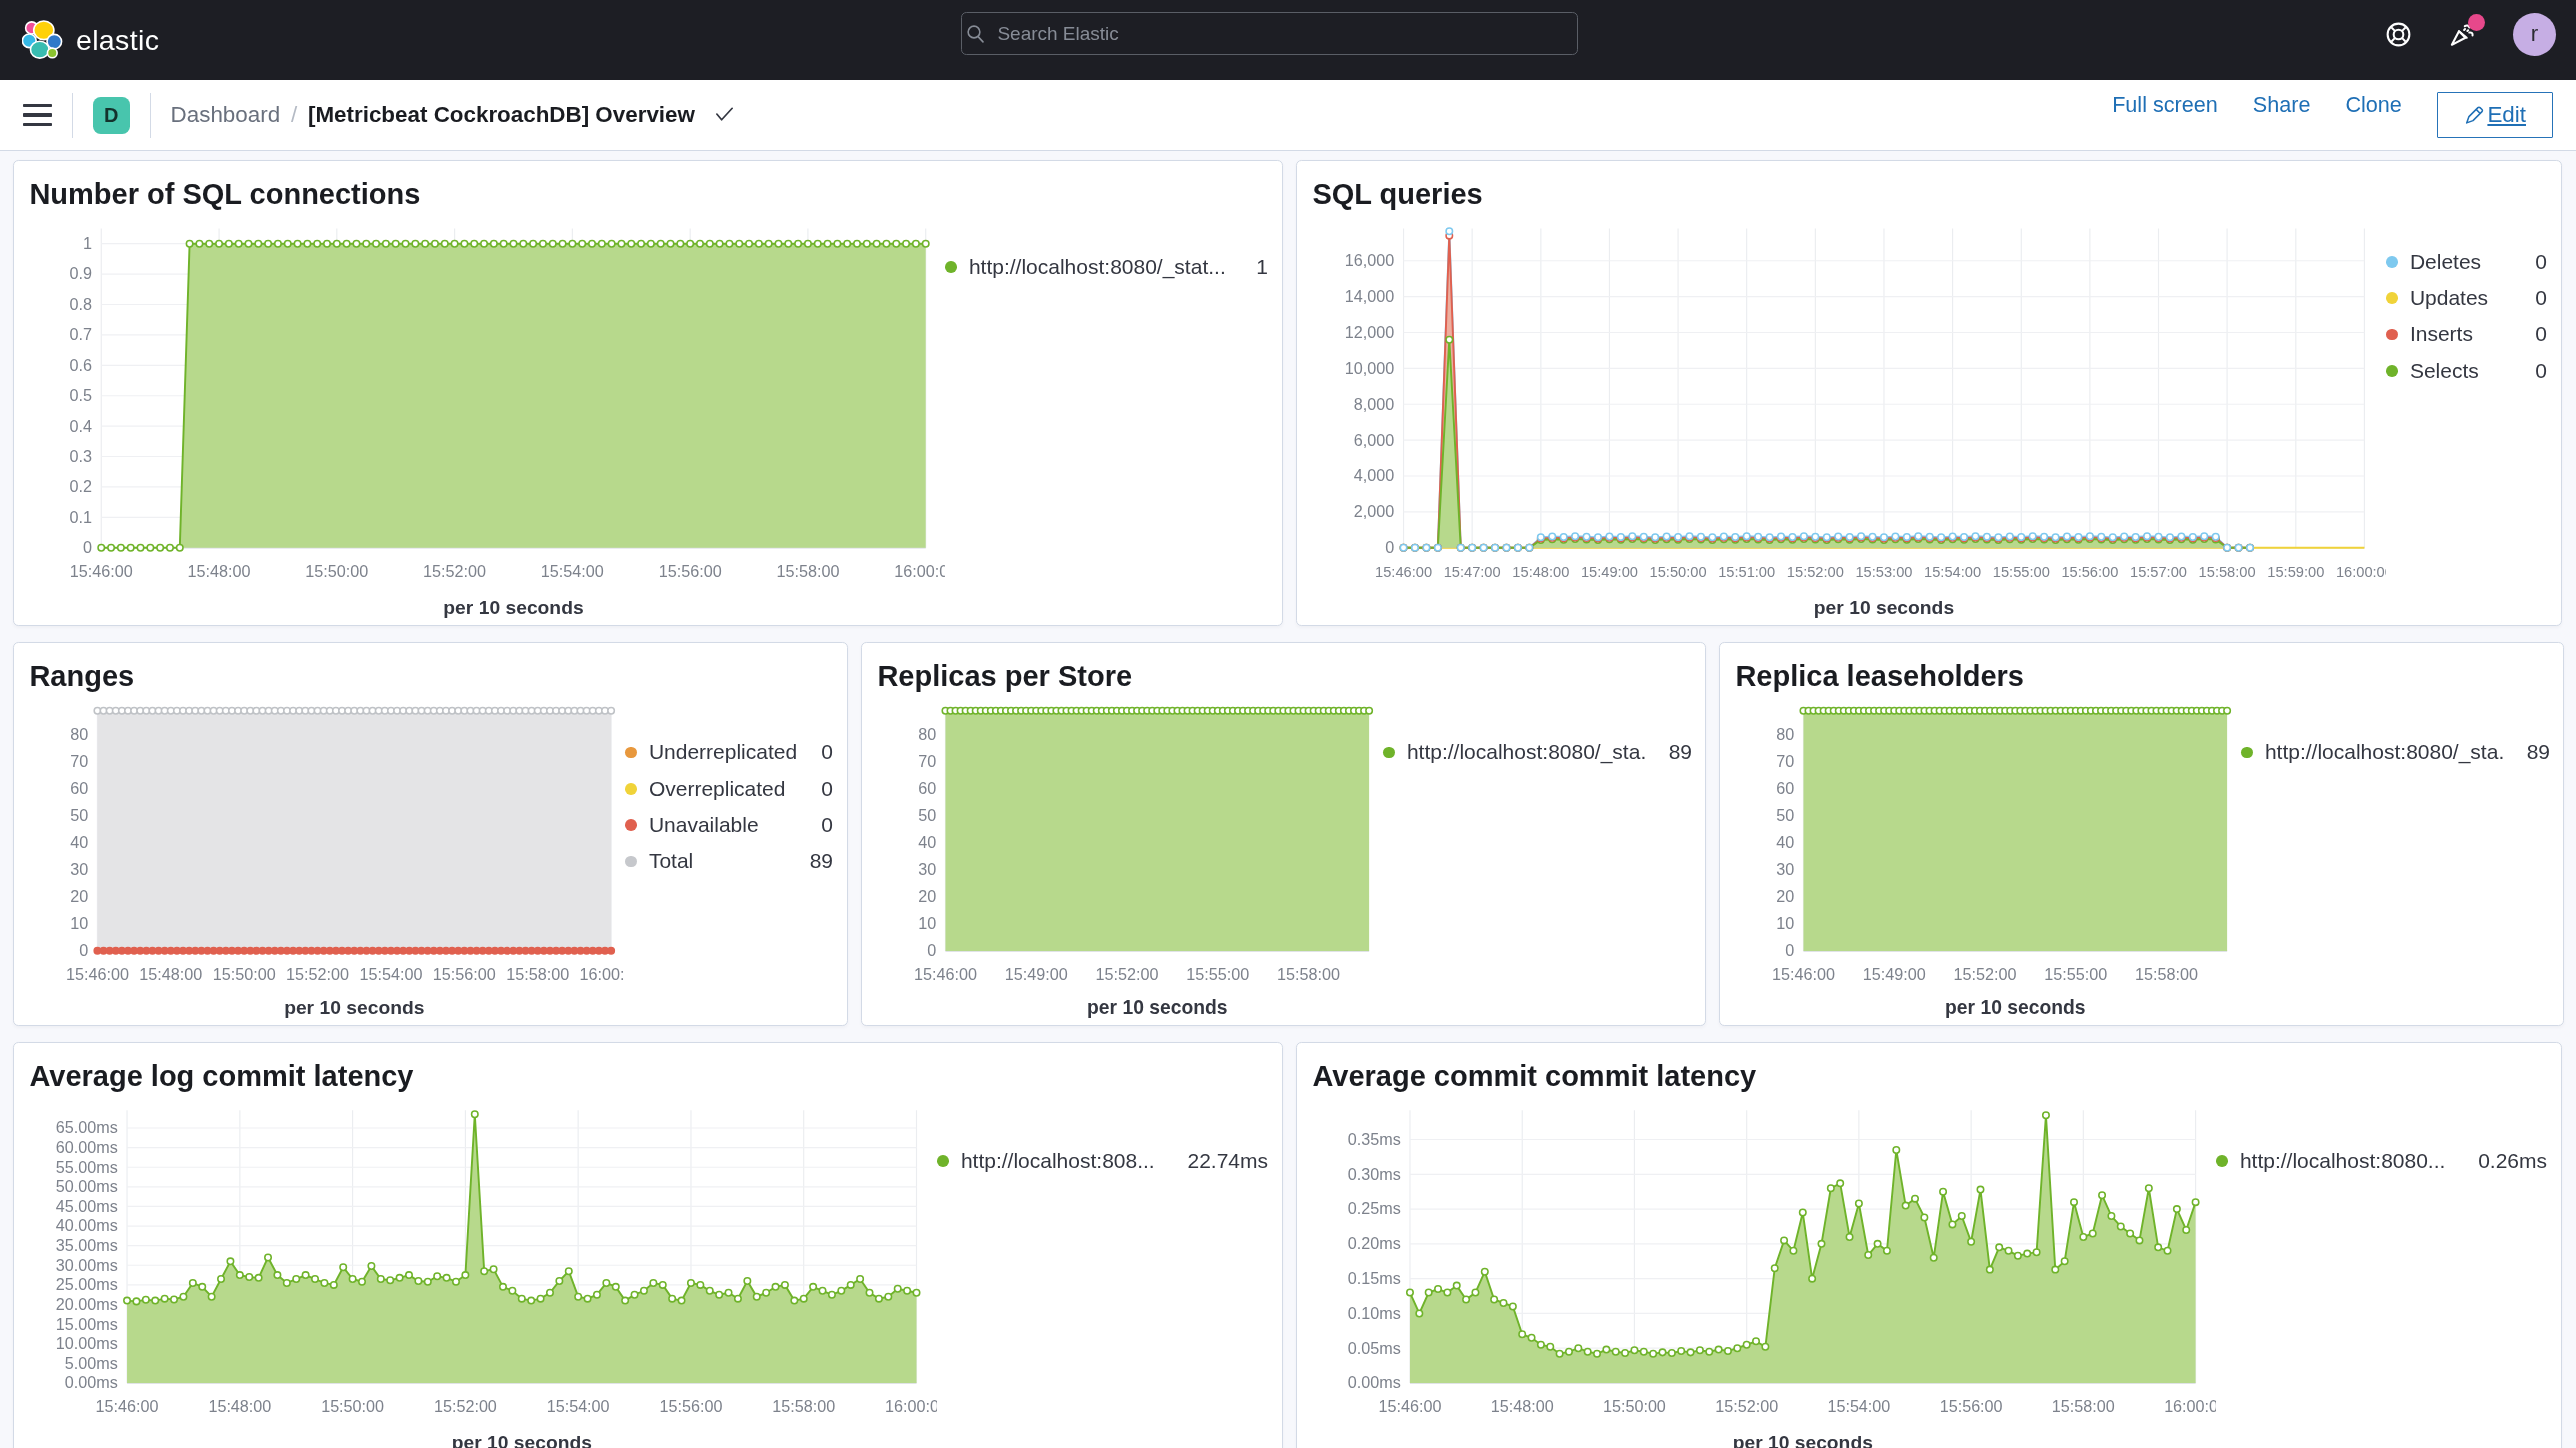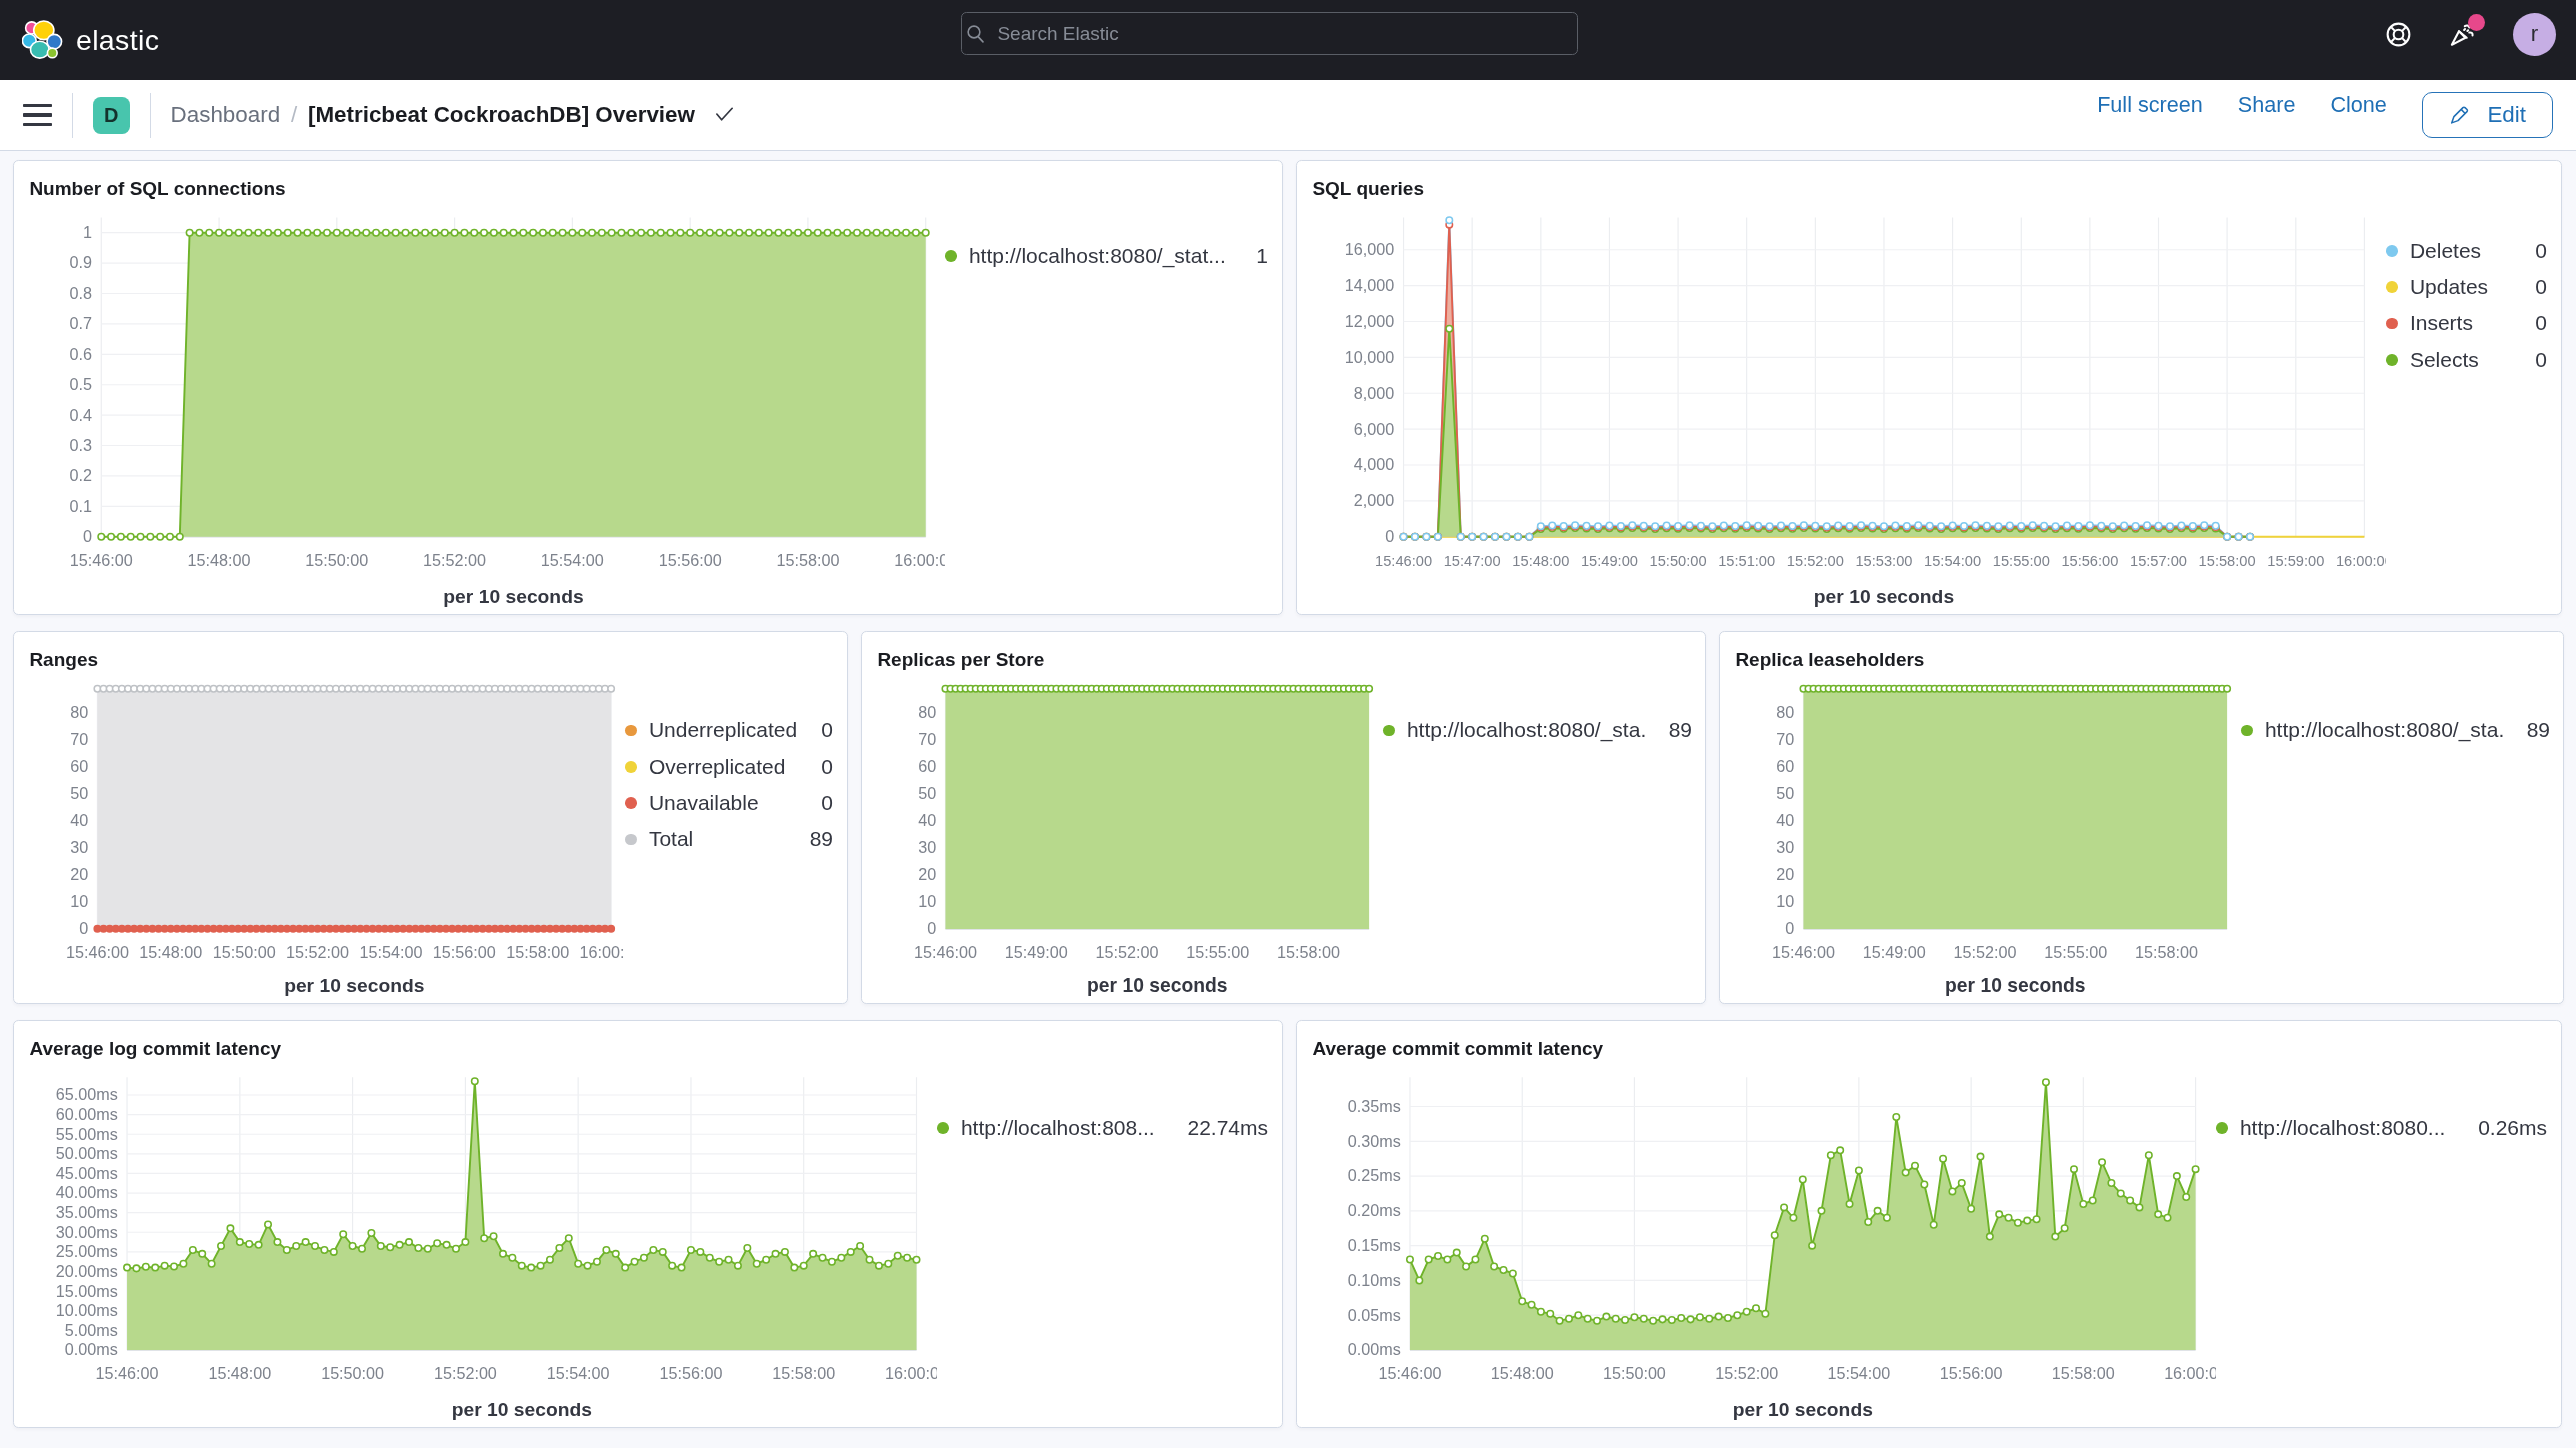--- a/index.html
+++ b/index.html
@@ -28,32 +28,32 @@
   .vdiv { width:0.8px; height:45px; background:#d3dae6; }
   .dash-badge { width:37px; height:37px; border-radius:7.7px; background:#48c5ad; color:#14322c;
     font-size:20px; font-weight:700; display:flex; align-items:center; justify-content:center; margin:0 20px; }
   .crumbs { display:flex; align-items:center; gap:10.8px; margin-left:20px; font-size:22.4px; }
   .crumb-root { color:#69707d; cursor:pointer; }
   .crumb-sep { color:#b4bac4; }
   .crumb-title { color:#1a1c21; font-weight:600; }
   .title-caret { margin-left:7.7px; cursor:pointer; display:flex; align-items:center; }
   .nav-actions { margin-left:auto; display:flex; align-items:flex-start; gap:35px; }
   .nav-link { color:#1f6fb5; font-size:21.6px; cursor:pointer; }
-  .edit-btn { display:flex; align-items:center; gap:17px; border:1.5px solid #2673b8; color:#1f6fb5;
-    border-radius:10px; padding:9.3px 26px; font-size:22.4px; cursor:pointer; background:#fff; }
+  .edit-btn { display:flex; align-items:center; gap:2px; border:1.5px solid #2673b8; color:#1f6fb5;
+    border-radius:1px; padding:9.3px 26px; font-size:22.4px; cursor:pointer; background:#fff;text-decoration:underline; }
 
   
   .content { padding:9.3px 13px 0 13px; }
   .prow { display:grid; gap:13px; margin-bottom:16px; }
   .row1 { grid-template-columns:1270px 1266px; }
   .row2 { grid-template-columns:835px 845px 845px; }
   .row3 { grid-template-columns:1270px 1266px; margin-bottom:0; }
   .panel { background:#fff; border:0.8px solid #d3dae6; border-radius:5.4px; overflow:hidden;
     box-shadow:0 1.5px 3.1px rgba(50,60,80,.04); }
-  .panel-title { font-size:19px; font-weight:700; color:#1a1c21; padding:17px 15.4px 4.6px 15.4px; }
+  .panel-title { font-size:29px; font-weight:700; color:#1a1c21; padding:17px 15.4px 4.6px 15.4px; }
   .panel-body { display:flex; padding:0 14px; }
   .chart { flex:1; }
   .h530 { height:409px; } .h425 { height:328px; } .h470 { height:362px; }
   .legend { display:flex; flex-direction:column; gap:12.3px; font-size:21px; color:#343741; }
   .w420 { width:324px; padding-top:39px; } .w210 { width:162px; padding-top:34px; }
   .w270 { width:208px; padding-top:43px; } .w400 { width:309px; padding-top:43px; }
   .w430 { width:332px; padding-top:51px; }
   .legend-item { display:flex; align-items:center; gap:12.3px; cursor:pointer; }
   .legend-swatch { width:11.6px; height:11.6px; border-radius:50%; flex:none; }
   .legend-label { white-space:nowrap; overflow:hidden; }

